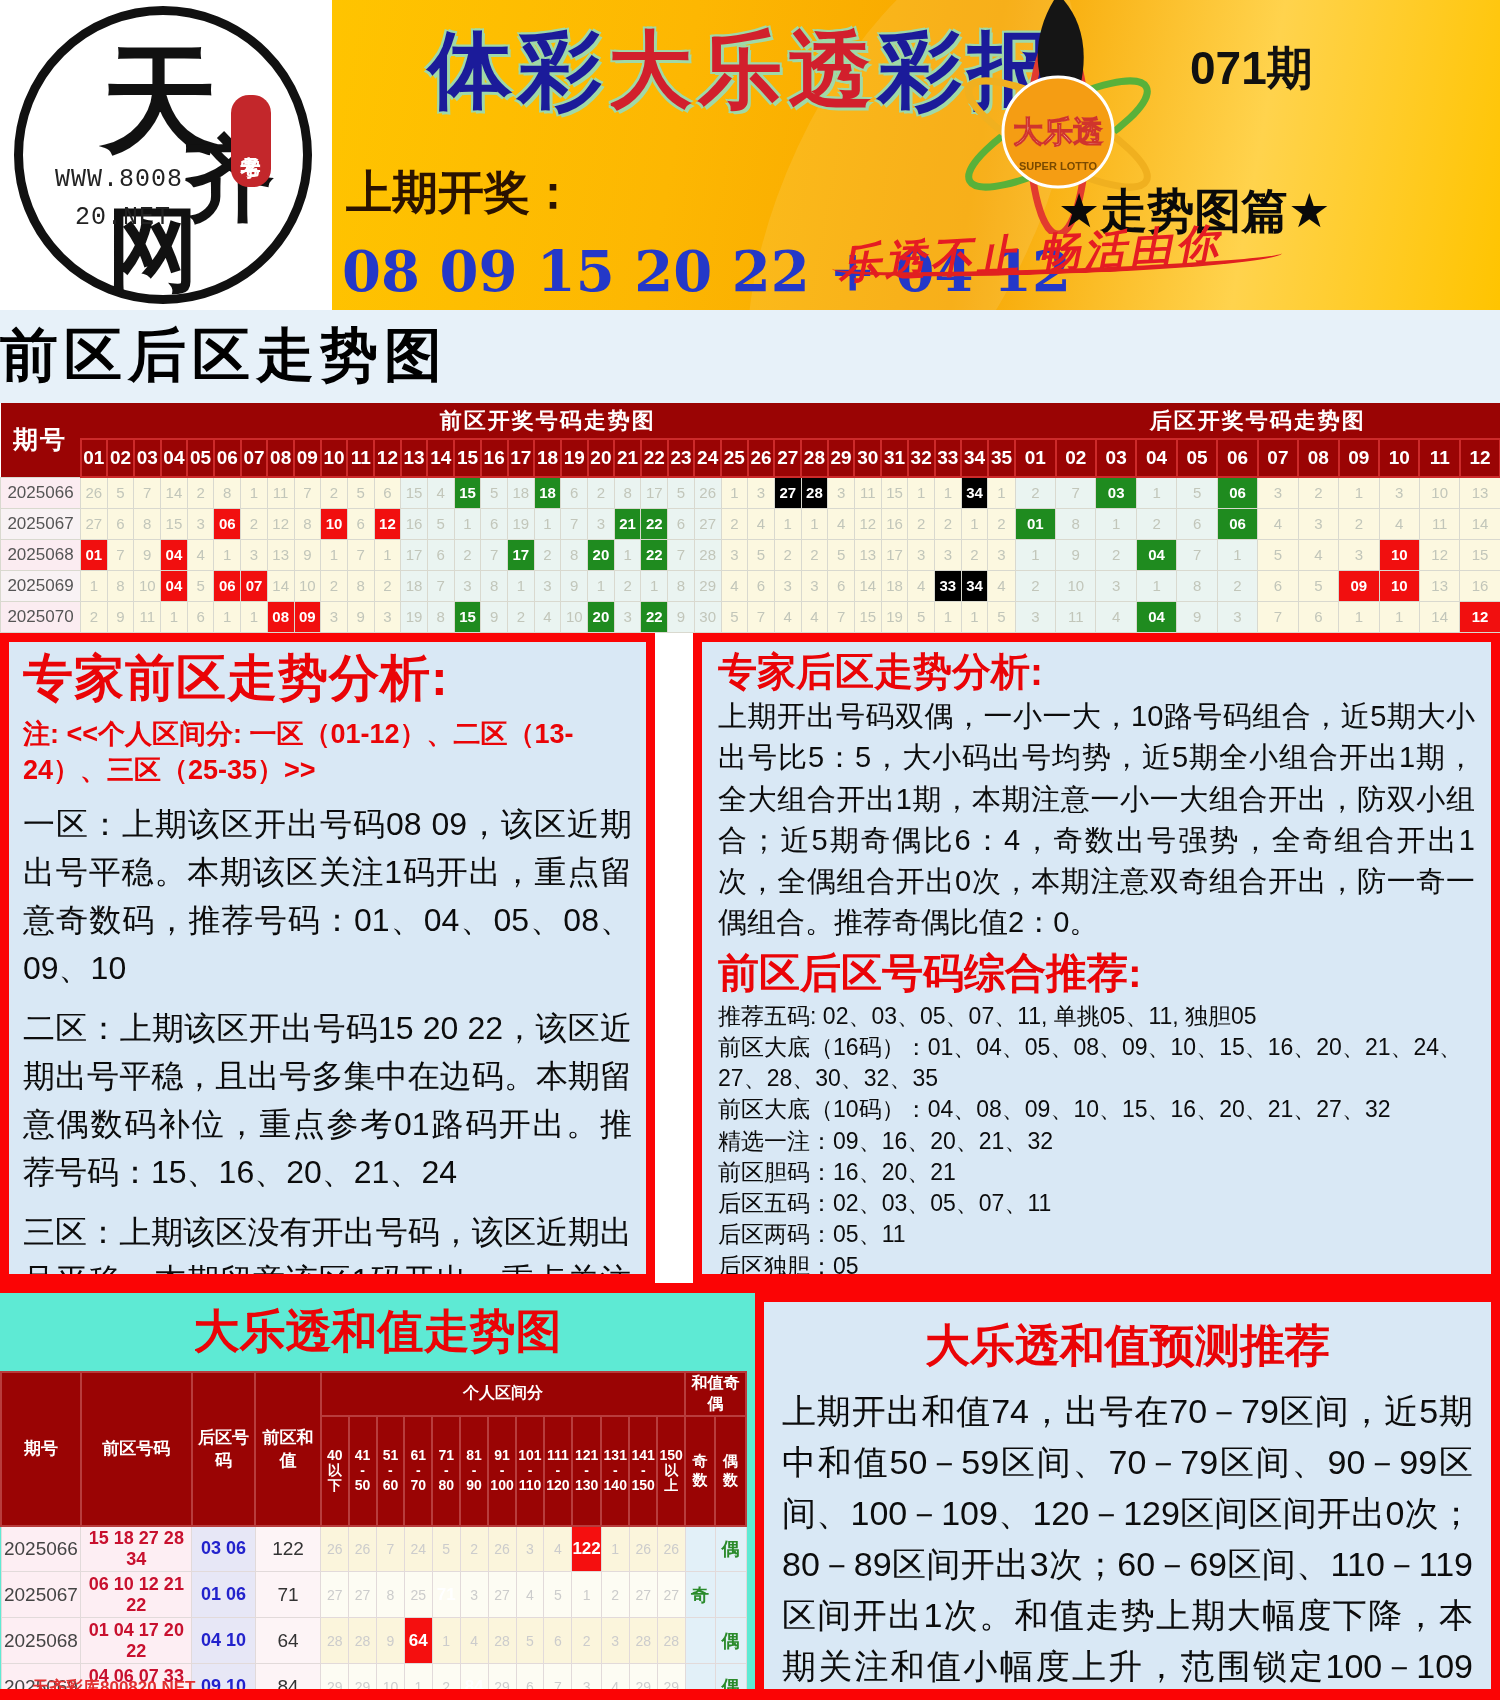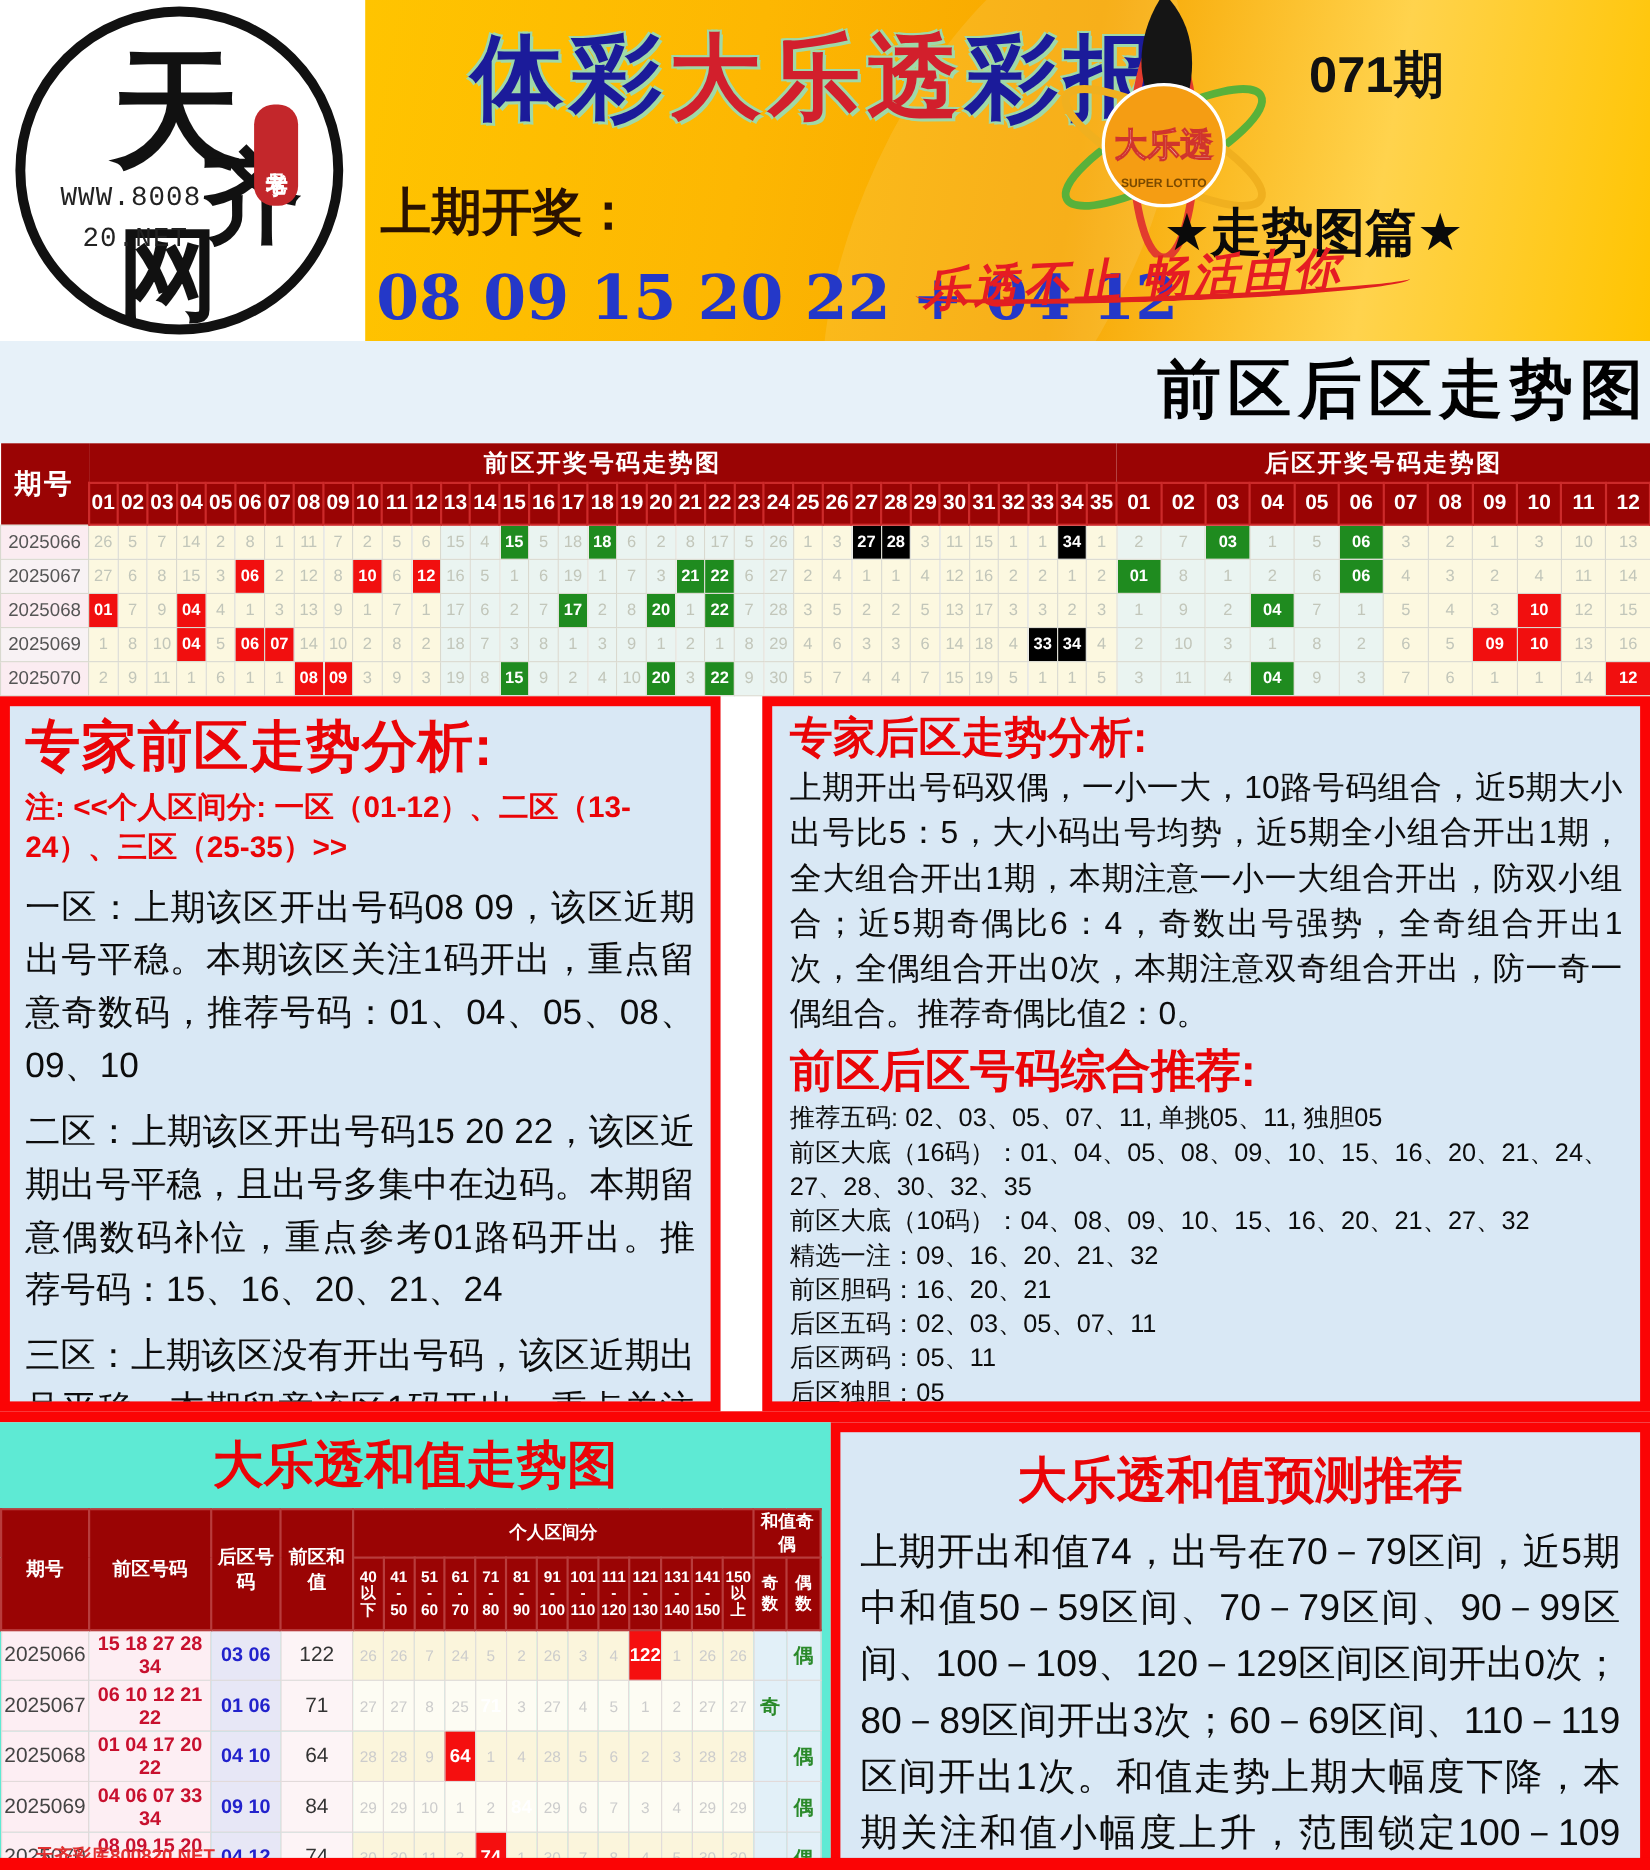--- a/index.html
+++ b/index.html
@@ -38,21 +38,21 @@
   .prev-numbers { position:absolute; left:10px; top:238px; font-size:56px; font-weight:bold;
                   color:#2438c8; font-family:"DejaVu Serif","Liberation Serif",serif; white-space:nowrap; }
   .edition { position:absolute; left:726px; top:180px; font-size:47px; font-weight:bold; color:#0a0a0a; white-space:nowrap; }
   .slogan { position:absolute; left:506px; top:226px; font-size:42px; font-weight:bold; font-style:italic;
             color:#e51c23; transform:rotate(-3deg); white-space:nowrap; letter-spacing:4px; }
   .slogan-line { position:absolute; left:500px; top:248px; width:450px; height:26px;
                  border-bottom:5px solid #e02020; border-radius:0 0 100% 100%; transform:rotate(-2deg); }
   .lotto-logo { position:absolute; left:606px; top:-6px; }
 
   
-  .band { height:93px; background:#e7f1f9; text-align:right; }
+  .band { height:93px; background:#e7f1f9; text-align:left; }
   .band-title { font-size:58px; font-weight:bold; color:#000; line-height:90px; letter-spacing:6px; }
 
   
   table { border-collapse:collapse; }
   #trend-table { width:1500px; table-layout:fixed; height:229px; }
   #trend-table th { background:#9a0404; color:#fff; font-weight:bold; padding:0; }
   #trend-table th.group { font-size:22px; height:36px; letter-spacing:2px; }
   #trend-table th.pl { font-size:25px; }
   #trend-table th.num { font-size:19px; height:38px; border:2px solid #cc2a2a; }
   #trend-table td { text-align:center; font-size:15px; color:#c2c6ba; height:31px;
@@ -79,21 +79,21 @@
   .rec-line { color:#0c0c0c; font-size:23px; line-height:1.36; }
 
   
   .bottom-row { display:flex; height:418px; border-top:10px solid #fb0405; position:relative; }
   .bottom-left { width:755px; background:#5eead4; position:relative; }
   .bl-title { text-align:center; color:#ea0407; font-weight:bold; font-size:46px; margin-top:8px; }
   #sum-table { width:747px; margin-top:8px; }
   #sum-table th { background:#9a0404; color:#fff; font-weight:bold; padding:0; border:2px solid #b83c3c; }
   #sum-table th.lbl { font-size:17px; }
   #sum-table th.dist-group, #sum-table th.parity-group { font-size:16px; height:28px; }
-  #sum-table th.dist-col { font-size:14px; line-height:1.05; height:66px; }
+  #sum-table th.dist-col { font-size:14px; line-height:1.05; height:110px; }
   #sum-table th.par-col { font-size:15px; }
   #sum-table td { text-align:center; height:46px; border:1px solid #e2dada; padding:0; }
   #sum-table td.sp  { background:#fdeef3; color:#444; font-size:19px; }
   #sum-table td.sf  { background:#fdeef3; color:#c8102e; font-weight:bold; font-size:18px; }
   #sum-table td.sb  { background:#e7e7f6; color:#2222cc; font-weight:bold; font-size:18px; }
   #sum-table td.ss  { background:#fdf4f6; color:#333; font-size:19px; }
   #sum-table td.sd  { background:#fbf5dc; color:#ccc; font-size:14px; }
   #sum-table tr:nth-child(even) td.sd { background:#fdfcf3; }
   #sum-table td.sd.hit { background:#f50f0f; color:#fff; font-weight:bold; font-size:17px; }
   #sum-table td.par { background:#e2f0f8; color:#2a8a2a; font-weight:bold; font-size:18px; }

